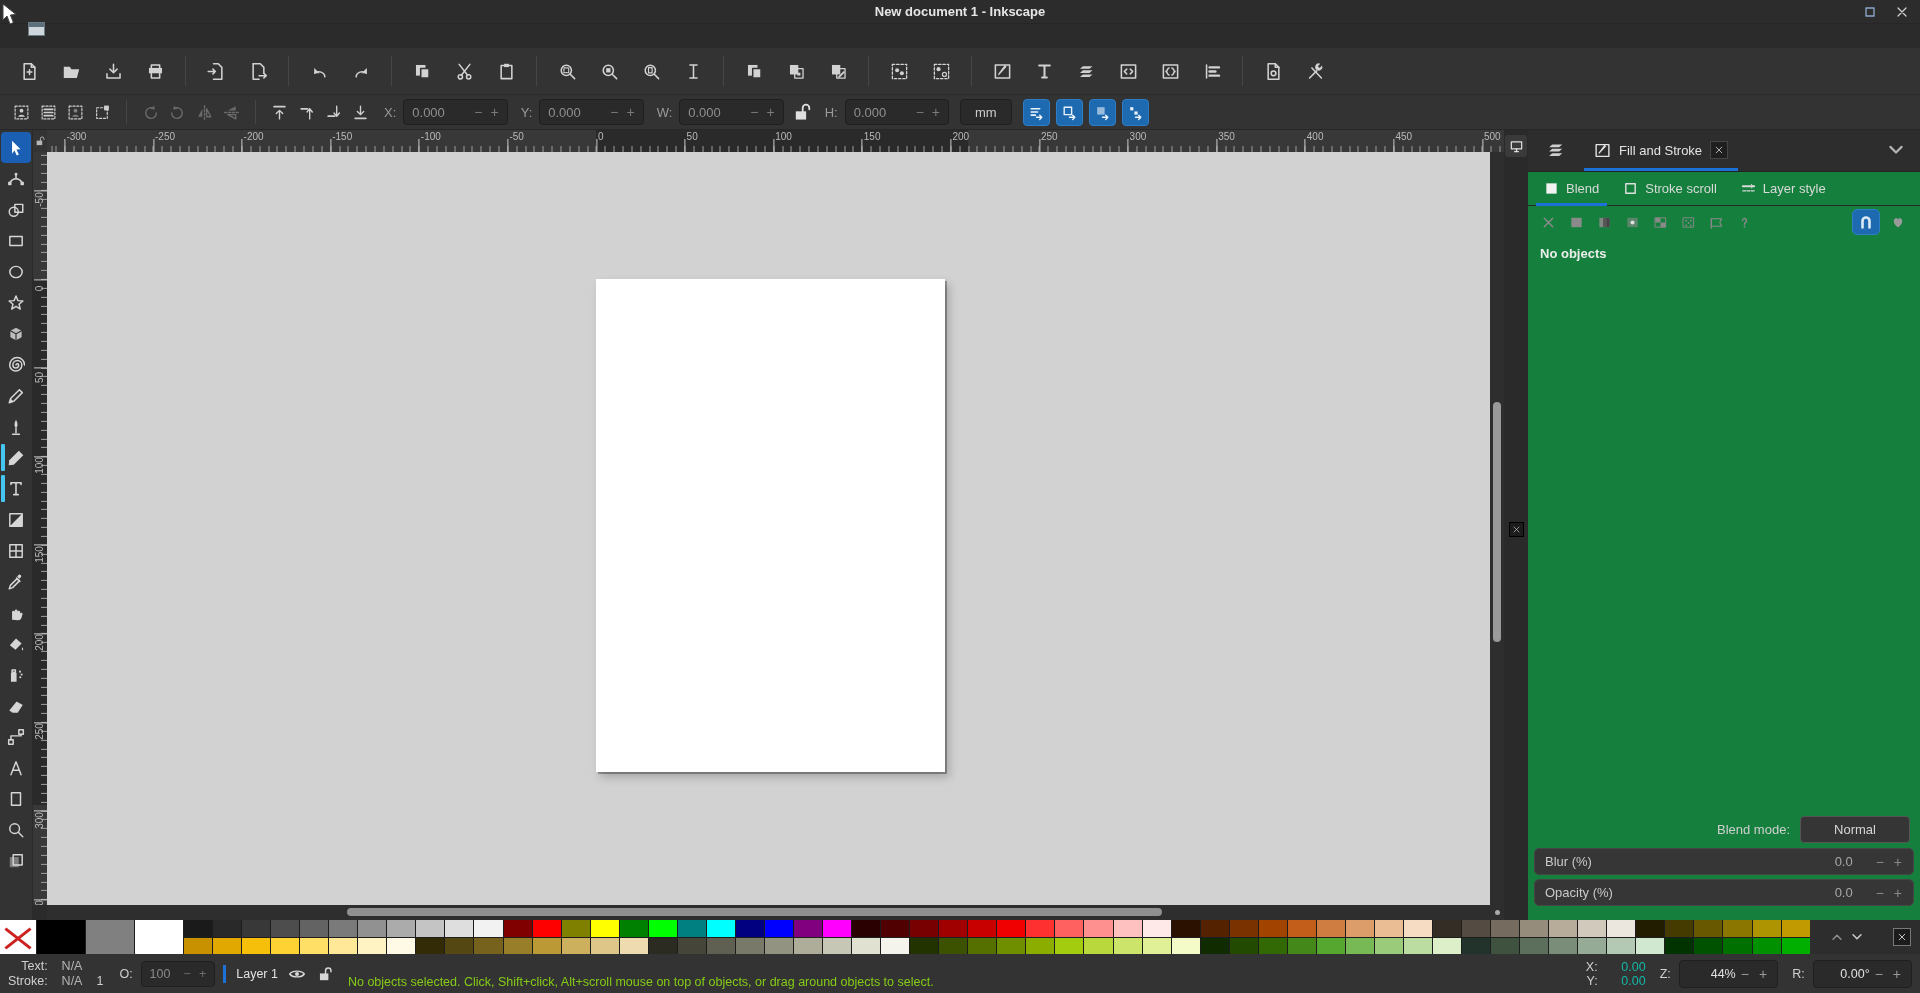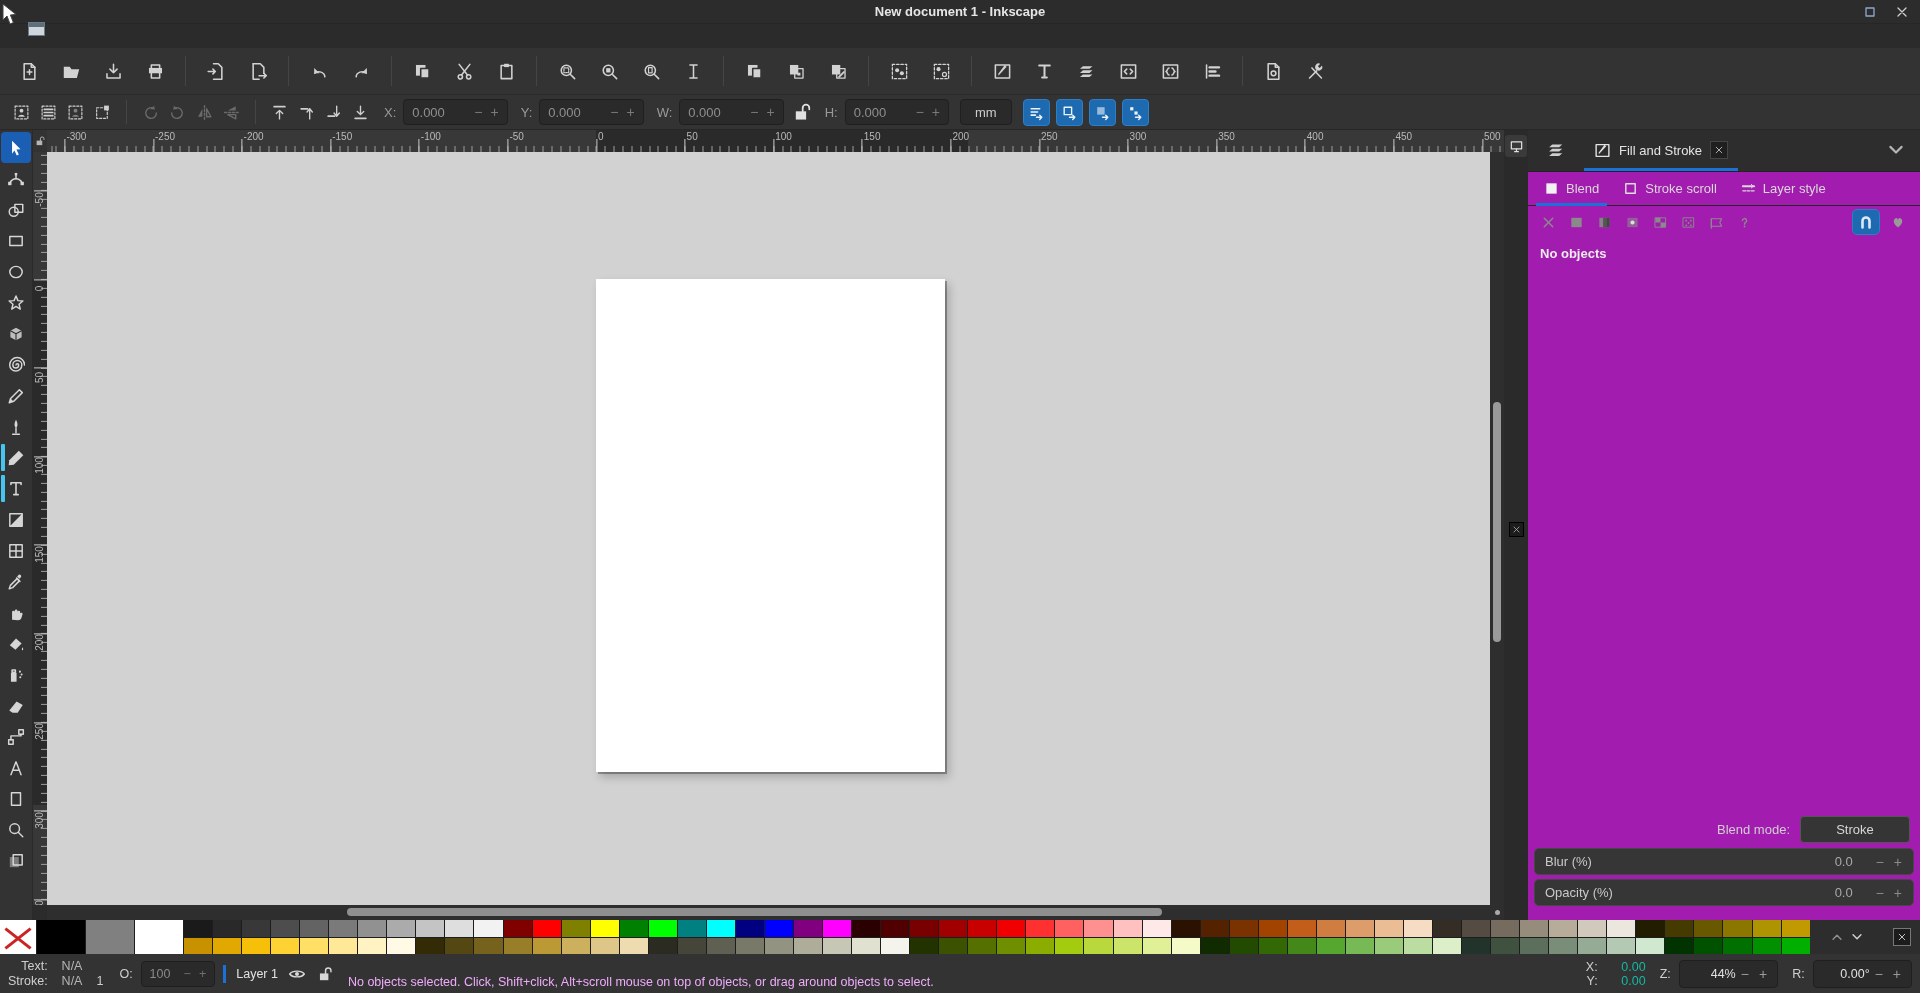--- a/index.html
+++ b/index.html
@@ -96,21 +96,21 @@
 
   .splitter { width:24px; background:#2a2a2a; display:flex; flex-direction:column; align-items:center; }
   .cms-btn { margin-top:5px; width:22px; height:22px; border-radius:3px; background:#3a3a3a; color:#e2e2e2;
     display:flex; align-items:center; justify-content:center; }
   .cms-btn svg { width:15px; height:15px; }
   .dock-grip { margin-top:365px; width:15px; height:15px; background:#1c1c1c; border:1px solid #000;
     color:#b9b9b9; display:flex; align-items:center; justify-content:center; }
   .dock-grip svg { width:9px; height:9px; }
 
   
-  .panel { width:392px; background:#a21caf; display:flex; flex-direction:column; }
+  .panel { width:392px; background:#15803d; display:flex; flex-direction:column; }
   .dockbar { height:42px; display:flex; align-items:flex-end; border-bottom:1px solid #232323; background:#2d2d2d; position:relative; }
   .icon-tab { width:56px; height:42px; display:flex; align-items:center; justify-content:center; color:#cfcfcf; }
   .icon-tab svg { width:20px; height:20px; }
   .fs-tab { height:42px; display:flex; align-items:center; gap:8px; padding:0 10px; position:relative; color:#e4e4e4; }
   .fs-tab .underline { position:absolute; left:0; right:0; bottom:0; height:3px; background:#1c71d8; }
   .fs-tab svg { width:17px; height:17px; }
   .tab-close { width:18px; height:18px; background:#1f1f1f; border:1px solid #454545; display:flex; align-items:center; justify-content:center; color:#cfcfcf; }
   .tab-close svg { width:10px; height:10px; }
   .dock-chevron { position:absolute; right:14px; top:10px; color:#b5b5b5; width:20px; height:20px; }
 
@@ -161,21 +161,21 @@
     display:flex; align-items:center; padding:0 8px; gap:8px; font-size:12.5px; }
   .fs-ind { display:grid; grid-template-columns:auto auto auto; column-gap:14px; row-gap:1px; align-items:center; }
   .fs-ind .l { color:#cfcfcf; text-align:right; } .fs-ind .v { color:#b5b5b5; } .fs-ind .w { color:#cfcfcf; }
   .o-spin { display:flex; align-items:center; background:#2a2a2a; border:1px solid #1f1f1f; border-radius:4px; height:26px; padding:0 4px 0 8px; }
   .o-spin .val { color:#8a8a8a; min-width:30px; } .o-spin .mn,.o-spin .pl { color:#6f6f6f; padding:0 4px; }
   .o-label { color:#cfcfcf; margin-left:8px; }
   .layer-chunk { display:flex; align-items:center; gap:10px; }
   .layer-bar { width:3px; height:18px; background:#1c71d8; }
   .layer-name { color:#e2e2e2; }
   .sb-ic { width:18px; height:18px; color:#d6d6d6; }
-  .status-msg { flex:1; color:#f0abfc; white-space:nowrap; overflow:hidden; text-overflow:ellipsis; padding-left:6px;margin-top:16px; }
+  .status-msg { flex:1; color:#84cc16; white-space:nowrap; overflow:hidden; text-overflow:ellipsis; padding-left:6px;margin-top:16px; }
   .xy { display:grid; grid-template-columns:auto auto; column-gap:10px; row-gap:0; text-align:right; }
   .xy .l { color:#cfcfcf; } .xy .v { color:#14b8a6; min-width:38px; }
   .zr-label { color:#cfcfcf; margin-left:6px; }
   .zr-spin { display:flex; align-items:center; background:#2a2a2a; border:1px solid #1f1f1f; border-radius:4px; height:28px; padding:0 5px 0 12px; }
   .zr-spin .val { color:#e0e0e0; min-width:44px; text-align:right; }
   .zr-spin .mn,.zr-spin .pl { color:#9a9a9a; padding:0 5px; font-size:14px; }
 </style>
 </head>
 <body>
 
@@ -900,21 +900,21 @@
               <path d="M8 13.5C4 10.5 2.8 7 4.6 5S8 4.2 8 6.3c0-2.1 1.6-3.3 3.4-1.3s.6 5.5-3.4 8.5z" fill="currentColor" stroke="none"></path>
             </svg>
           </span>
         </div>
       <div class="no-objects">No objects</div>
 
       <div class="panel-bottom">
         <div class="blendrow">
           <span class="lbl">Blend mode:</span>
           <span class="dropdown">
-              <span>Stroke</span>
+              <span>Normal</span>
             </span>
         </div>
         <div class="slider-row">
           <span class="lbl">Blur (%)</span>
           <span class="val">0.0</span>
           <span class="mn">−</span>
           <span class="pl">+</span>
         </div>
         <div class="slider-row">
           <span class="lbl">Opacity (%)</span>

